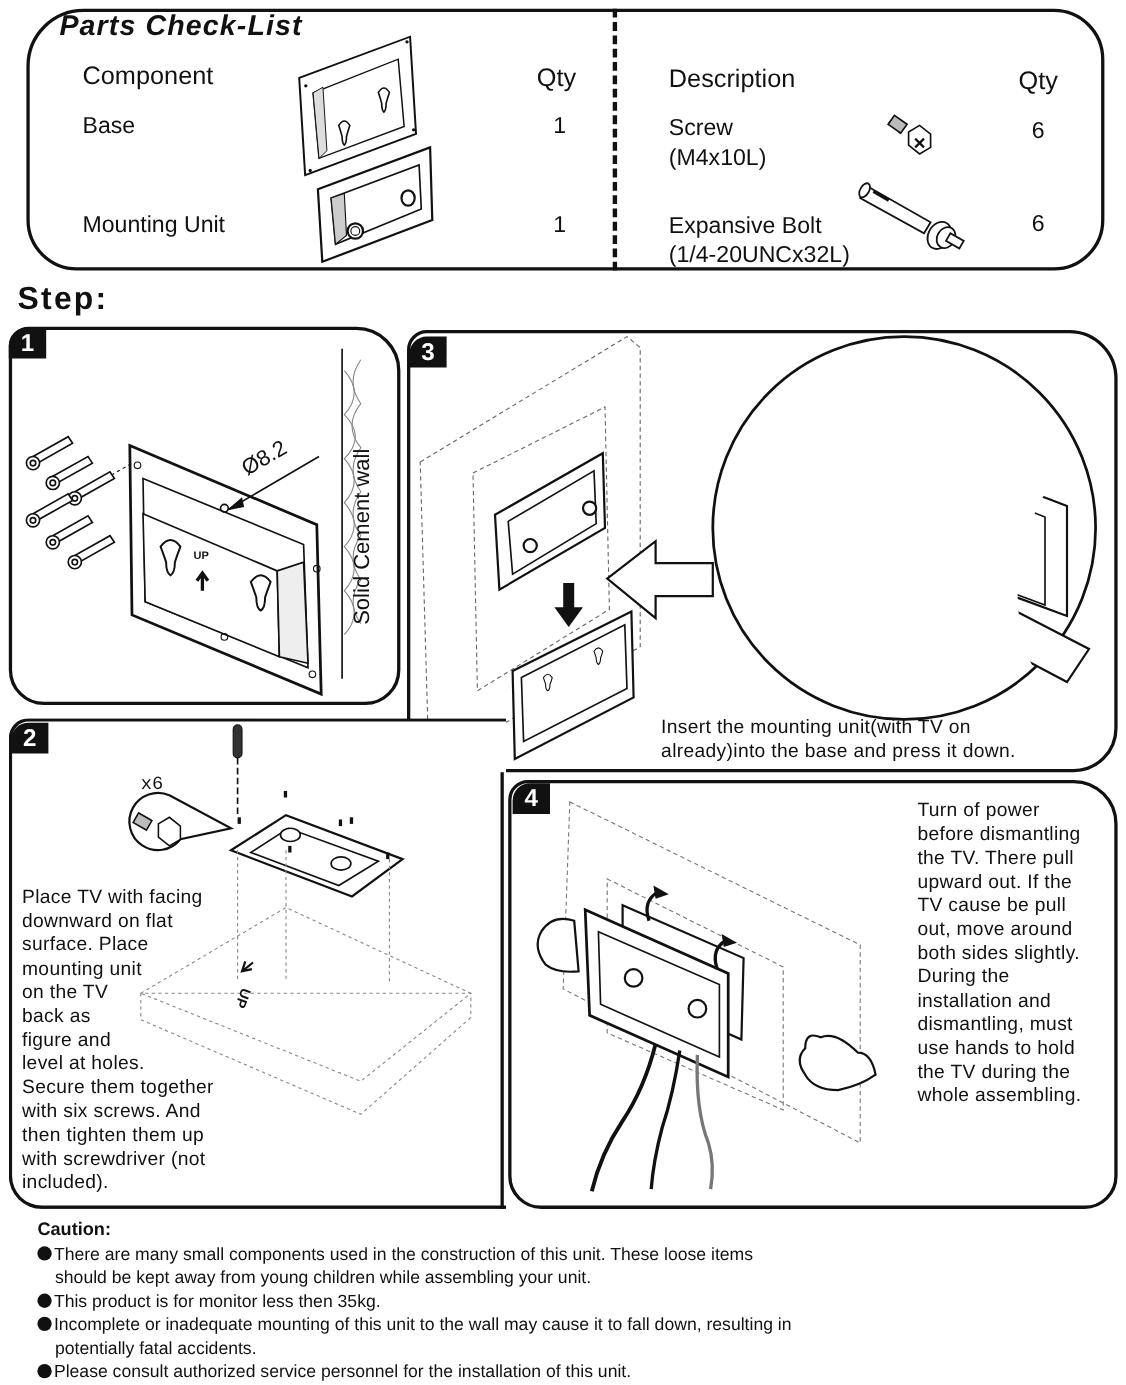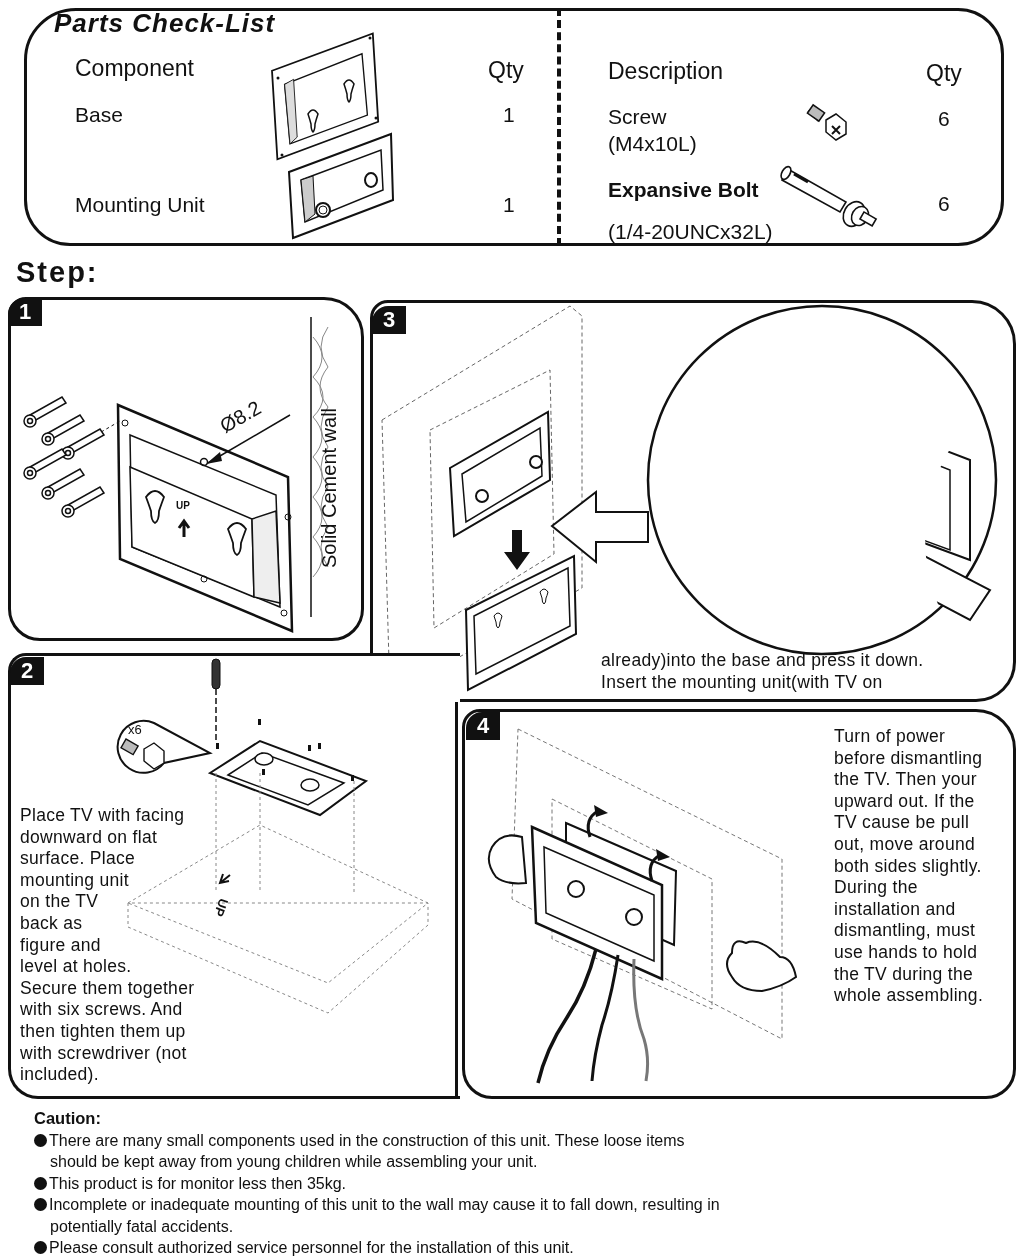--- a/index.html
+++ b/index.html
@@ -59,21 +59,21 @@
   <ellipse cx="36" cy="78" rx="7" ry="7" fill="#fff" stroke="#111" stroke-width="2"></ellipse>
   <ellipse cx="36" cy="78" rx="4" ry="4" fill="none" stroke="#111" stroke-width="1"></ellipse>
   <ellipse cx="84" cy="48" rx="6" ry="7" fill="#fff" stroke="#111" stroke-width="2"></ellipse>
 </svg>
 
 <div class="abs pt" style="left:608px;top:58px;">Description</div>
 <div class="abs pt" style="left:926px;top:60px;">Qty</div>
 <div class="abs pt-sm" style="left:608px;top:105px;">Screw</div>
 <div class="abs pt-sm" style="left:608px;top:132px;">(M4x10L)</div>
 <div class="abs pt-sm" style="left:938px;top:107px;">6</div>
-<div class="abs pt-sm" style="left:608px;top:178px;font-weight:bold;">Expansive Bolt</div>
+<div class="abs pt-sm" style="left:608px;top:194px;">Expansive Bolt</div>
 <div class="abs pt-sm" style="left:608px;top:220px;text-align:center;">(1/4-20UNCx32L)</div>
 <div class="abs pt-sm" style="left:938px;top:192px;">6</div>
 
 <svg style="left:806px;top:106px;" width="50" height="40">
   <g stroke="#111" stroke-width="1.5" fill="#fff">
     <path d="M2,6 l4,-4 M5,9 l4,-4 M8,12 l4,-4 M11,15 l4,-4"></path>
     <rect x="3" y="2" width="14" height="10" transform="rotate(35 10 7)" fill="#bbb"></rect>
     <polygon points="20,14 30,8 40,16 40,28 30,34 20,26"></polygon>
     <path d="M26,20 l8,8 M34,20 l-8,8" stroke-width="2"></path>
   </g>
@@ -183,22 +183,22 @@
     <polygon points="280,150 330,140 620,290 600,320" fill="#fff" stroke="#111" stroke-width="2"></polygon>
     <ellipse cx="370" cy="156" rx="14" ry="12" fill="#ccc" stroke="#111" stroke-width="1.5"></ellipse>
     <ellipse cx="498" cy="218" rx="14" ry="12" fill="#ccc" stroke="#111" stroke-width="1.5"></ellipse>
     <path d="M338,100 q6,30 30,40" fill="none" stroke="#111" stroke-width="3"></path>
     <polygon points="362,134 374,146 358,148" fill="#111"></polygon>
     <path d="M466,160 q6,30 30,40" fill="none" stroke="#111" stroke-width="3"></path>
     <polygon points="490,194 502,206 486,208" fill="#111"></polygon>
   </g>
 </svg>
 <div class="abs stext" style="left:601px;top:650px;">
+  <div>Insert the mounting unit(with TV on</div>
   <div>already)into the base and press it down.</div>
-  <div>Insert the mounting unit(with TV on</div>
 </div>
 
 <div class="abs panel" style="left:8px;top:653px;width:452px;height:446px;border-radius:18px 0 0 30px;border-right:none;"></div>
 <div class="abs" style="left:455px;top:702px;width:3px;height:397px;background:#111;"></div>
 <div class="abs" style="left:460px;top:1096px;width:560px;height:3px;"></div>
 <div class="abs badge" style="left:10px;top:657px;">2</div>
 <svg style="left:8px;top:653px;" width="450" height="440">
 
   <rect x="204" y="6" width="8" height="30" rx="4" fill="#333" stroke="#111"></rect>
   <line x1="208" y1="36" x2="208" y2="90" stroke="#111" stroke-width="1.5" stroke-dasharray="6,3"></line>
@@ -224,21 +224,21 @@
 
   <g fill="none" stroke="#888" stroke-width="1" stroke-dasharray="3,3">
     <polygon points="120,250 252,172 420,250 320,330"></polygon>
     <polygon points="120,250 120,274 320,360 420,272 420,250"></polygon>
     <line x1="208" y1="120" x2="208" y2="240"></line>
       <line x1="252" y1="120" x2="252" y2="240"></line>
     <line x1="346" y1="128" x2="346" y2="240"></line>
   </g>
   <path d="M222,222 l-10,8 m3,-9 l-3,9 l9,-2" stroke="#111" stroke-width="2" fill="none"></path>
 </svg>
-<div class="abs" style="left:128px;top:722px;font-size:13px;">x6</div>
+<div class="abs" style="left:128px;top:704px;font-size:17px;font-family:Liberation Mono, monospace;">x6</div>
 <div class="abs" style="left:212px;top:900px;font-size:13px;font-weight:bold;transform:rotate(110deg);">UP</div>
 <div class="abs stext" style="left:20px;top:805px;">
   <div>Place TV with facing</div>
   <div>downward on flat</div>
   <div>surface. Place</div>
   <div>mounting unit</div>
   <div>on the TV</div>
   <div>back as</div>
   <div>figure and</div>
   <div>level at holes.</div>
@@ -271,21 +271,21 @@
   <path d="M134,240 q-10,40 -30,70 q-20,30 -28,64" fill="none" stroke="#111" stroke-width="3.5"></path>
   <path d="M156,246 q-6,40 -16,70 q-8,30 -10,56" fill="none" stroke="#111" stroke-width="3"></path>
   <path d="M172,250 q-2,50 10,80 q6,20 2,42" fill="none" stroke="#777" stroke-width="3"></path>
 
   <path d="M60,128 q-20,-6 -30,10 q-8,14 4,30 q10,8 30,6 z" fill="#fff" stroke="#111" stroke-width="2"></path>
   <path d="M284,234 q-14,-6 -14,10 q-10,10 0,24 q8,14 30,14 q20,-4 34,-14 q-4,-20 -16,-20 q-20,-20 -34,-14z" fill="#fff" stroke="#111" stroke-width="2"></path>
 </svg>
 <div class="abs stext" style="left:834px;top:726px;">
   <div>Turn of power</div>
   <div>before dismantling</div>
-  <div>the TV. Then your</div>
+  <div>the TV. There pull</div>
   <div>upward out. If the</div>
   <div>TV cause be pull</div>
   <div>out, move around</div>
   <div>both sides slightly.</div>
   <div>During  the</div>
   <div>installation and</div>
   <div>dismantling, must</div>
   <div>use hands to hold</div>
   <div>the TV during the</div>
   <div>whole assembling.</div>

